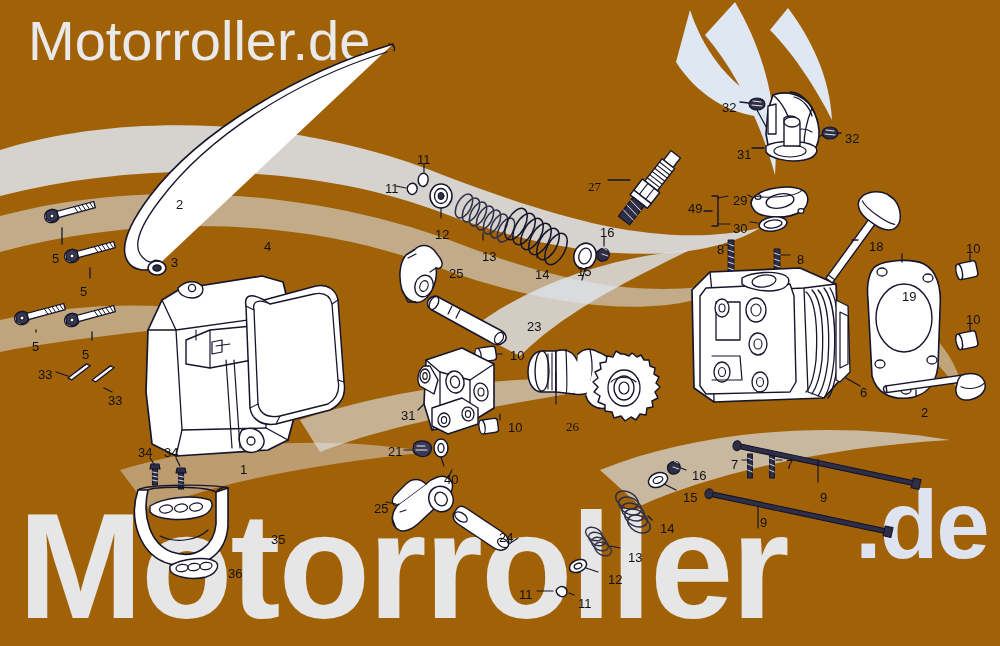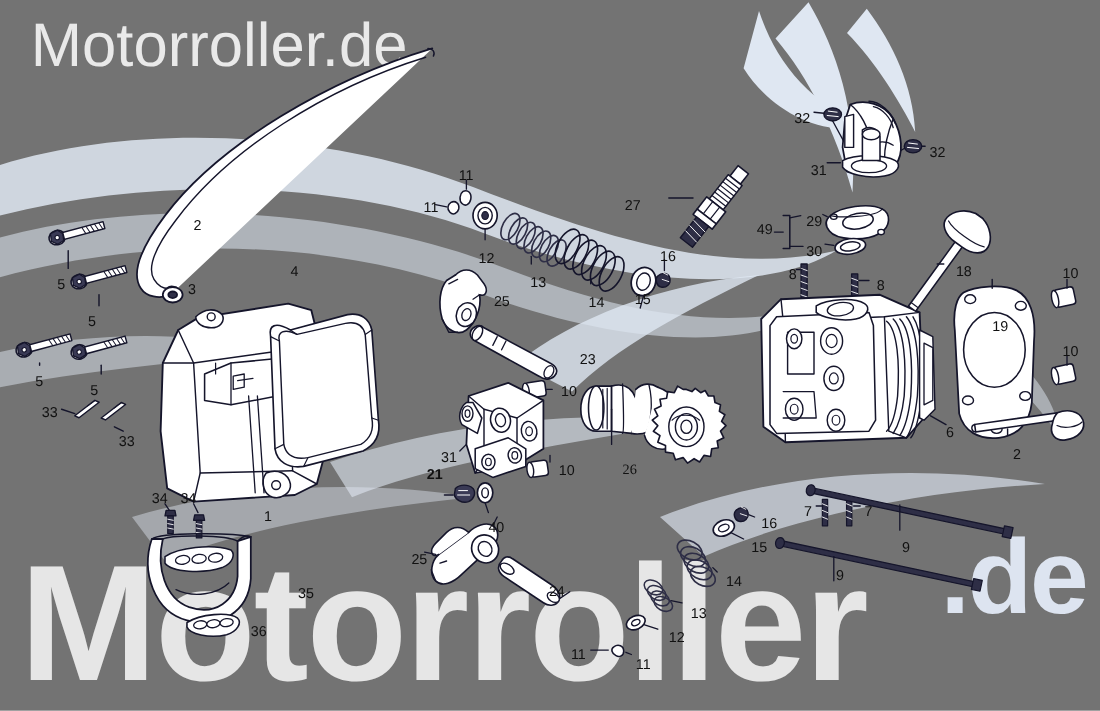--- a/index.html
+++ b/index.html
@@ -1,21 +1,21 @@
 <!DOCTYPE html>
 <html><head>
 <meta charset="utf-8">
 <title>Parts Diagram</title>
 <style>
   html,body{margin:0;padding:0;background:#fff;}
   body{
     font-family:"Liberation Sans", sans-serif;
     width:1000px;height:646px;overflow:hidden;position:relative;
   }
-  #stage{position:relative;width:1000px;height:646px;background:#737373;overflow:hidden;}
+  #stage{position:relative;width:1000px;height:646px;background:#a16207;overflow:hidden;}
   #stage svg{position:absolute;left:0;top:0;}
   .wm{position:absolute;pointer-events:none;user-select:none;white-space:nowrap;}
   #wm-top{
     left:28px;top:8px;font-size:56px;color:#e9e9e9;letter-spacing:0px;font-weight:400;
   }
   #wm-bottom{
     left:18px;top:480px;font-size:150px;color:#e6e6e6;font-weight:700;letter-spacing:-2px;
   }
   #wm-de{
     left:855px;top:470px;font-size:96px;color:#dde4f0;font-weight:700;letter-spacing:-2px;
@@ -639,26 +639,26 @@
       <div class="lbl" style="left: 435px; top: 228px;">12</div>
       <div class="lbl" style="left: 482px; top: 250px;">13</div>
       <div class="lbl" style="left: 535px; top: 268px;">14</div>
       <div class="lbl" style="left: 600px; top: 226px;">16</div>
       <div class="lbl" style="left: 577px; top: 265px;">15</div>
       <div class="lbl" style="left: 449px; top: 267px;">25</div>
       <div class="lbl" style="left: 527px; top: 320px;">23</div>
       <div class="lbl" style="left: 510px; top: 349px;">10</div>
       <div class="lbl" style="left: 508px; top: 421px;">10</div>
       <div class="lbl" style="left: 401px; top: 409px;">31</div>
-      <div class="lbl" style="left: 388px; top: 424px; font-weight: bold;">21</div>
+      <div class="lbl" style="left: 388px; top: 445px;">21</div>
       <div class="lbl" style="left: 444px; top: 473px;">40</div>
       <div class="lbl" style="left: 374px; top: 502px;">25</div>
       <div class="lbl" style="left: 499px; top: 531px;">24</div>
       <div class="lbl" style="left: 566px; top: 420px; font-family: Liberation Serif, serif;">26</div>
-      <div class="lbl" style="left: 568px; top: 180px;">27</div>
+      <div class="lbl" style="left: 588px; top: 180px; font-family: Liberation Serif, serif;">27</div>
       <div class="lbl" style="left: 628px; top: 551px;">13</div>
       <div class="lbl" style="left: 660px; top: 522px;">14</div>
       <div class="lbl" style="left: 608px; top: 573px;">12</div>
       <div class="lbl" style="left: 519px; top: 588px;">11</div>
       <div class="lbl" style="left: 578px; top: 597px;">11</div>
       <div class="lbl" style="left: 683px; top: 491px;">15</div>
       <div class="lbl" style="left: 692px; top: 469px;">16</div>
       <div class="lbl" style="left: 722px; top: 101px;">32</div>
       <div class="lbl" style="left: 845px; top: 132px;">32</div>
       <div class="lbl" style="left: 737px; top: 148px;">31</div>

